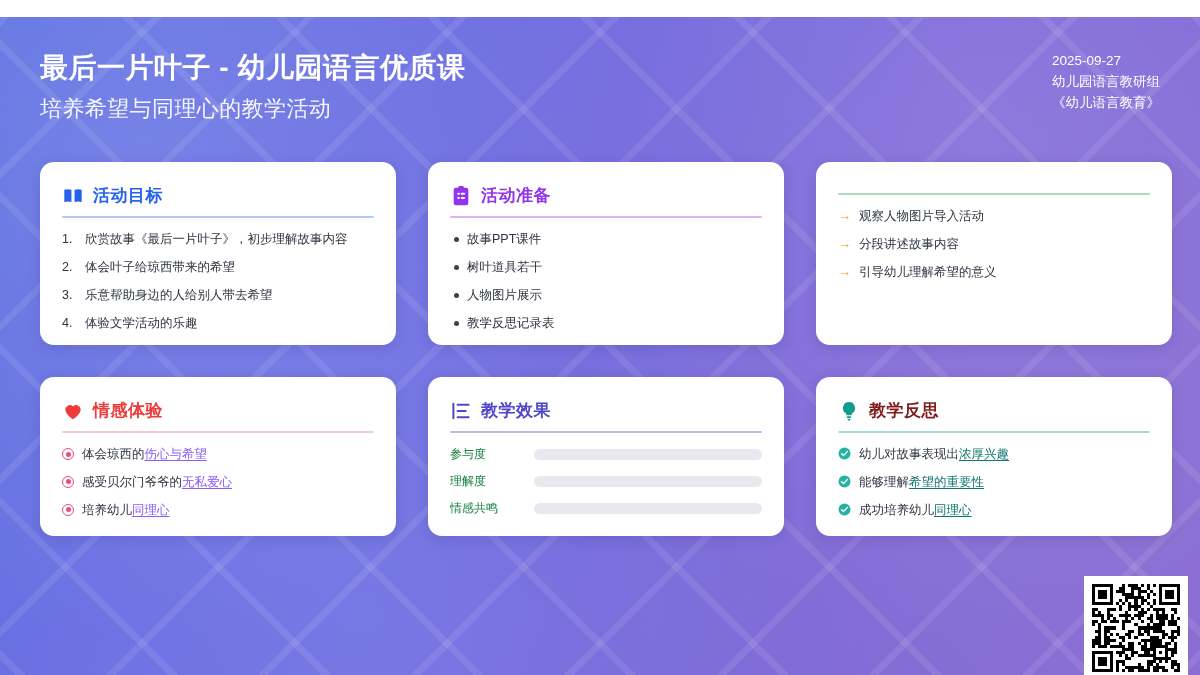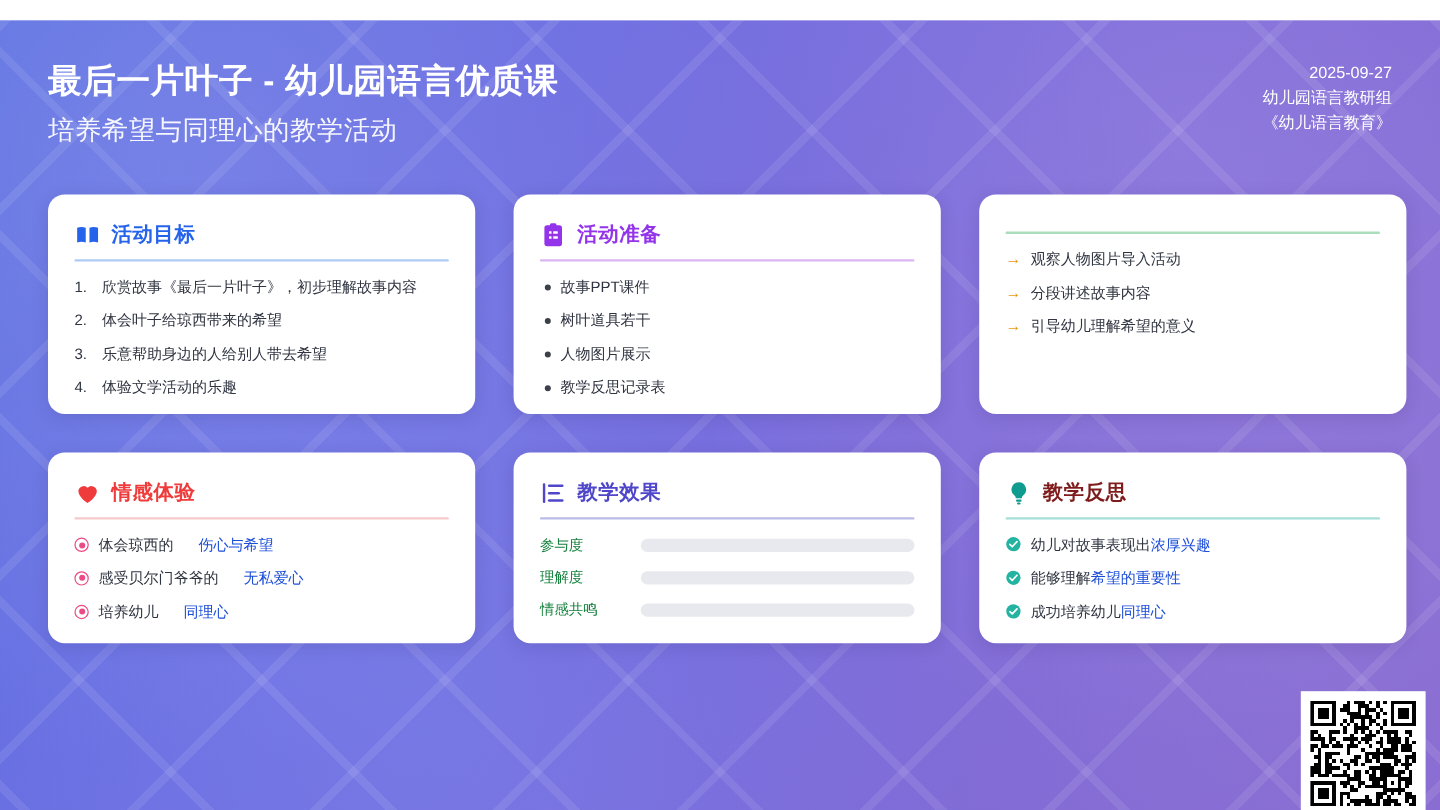--- a/index.html
+++ b/index.html
@@ -42,21 +42,21 @@
   }
   .title {
     font-size: 28px; font-weight: bold; color: #ffffff;
     letter-spacing: .5px; line-height: 1.24;
   }
   .subtitle {
     margin-top: 8px;
     font-size: 22px; color: rgba(255,255,255,.93); font-weight: normal;
     letter-spacing: .4px;
   }
-  .meta { text-align: right; color: #ffffff; font-size: 13.5px; line-height: 1.55; }
+  .meta { text-align: left; color: #ffffff; font-size: 13.5px; line-height: 1.55; }
   .meta .meta-line { white-space: nowrap; }
 
   
   .grid {
     position: absolute; left: 40px; top: 145px;
     width: 1120px;
     display: grid;
     grid-template-columns: repeat(3, 356px);
     grid-template-rows: 183px 159px;
     column-gap: 26px; row-gap: 23px;
@@ -87,22 +87,22 @@
   li .txt { flex: 1 1 auto; }
 
   .num { font-size: 12.5px; color: #2f3440; min-width: 15px; }
   .dot { width: 5px; height: 5px; border-radius: 50%; background: #3b4049; margin-top: 6px; margin-left: 4px; }
   .arrow { color: #e8960e; font-size: 13px; font-weight: bold; margin-top: 1px; }
   .ring { width: 12px; height: 12px; border-radius: 50%; border: 1.6px solid #ea4b86; margin-top: 2px; position: relative; }
   .ring::after { content: ""; position: absolute; left: 50%; top: 50%; width: 5px; height: 5px;
      margin: -2.5px 0 0 -2.5px; border-radius: 50%; background: #ea4b86; }
   .chk { width: 13px; height: 13px; margin-top: 1px; flex: 0 0 13px; }
 
-  .hl-pink { color: #1d4ed8; text-underline-offset: 2px; padding-left: 21px; }
-  .hl-teal { color: #1d4ed8; text-underline-offset: 2px; }
+  .hl-pink { color: #8b5cf6; text-decoration: underline; text-underline-offset: 2px; }
+  .hl-teal { color: #0f766e; text-decoration: underline; text-underline-offset: 2px; }
 
   
   .prow { display: flex; align-items: center; gap: 14px; margin-bottom: 10px; }
   .plabel { font-size: 12px; color: #15803d; width: 70px; flex: 0 0 70px; }
   .ptrack { flex: 1 1 auto; height: 11px; border-radius: 6px; background: rgba(228,230,236,.88); overflow: hidden; }
   .pfill { height: 100%; border-radius: 6px; background: #1f63dd; opacity: .93; }
 
   
   .qr-wrap {
     position: absolute; right: 12px; bottom: 12px;

